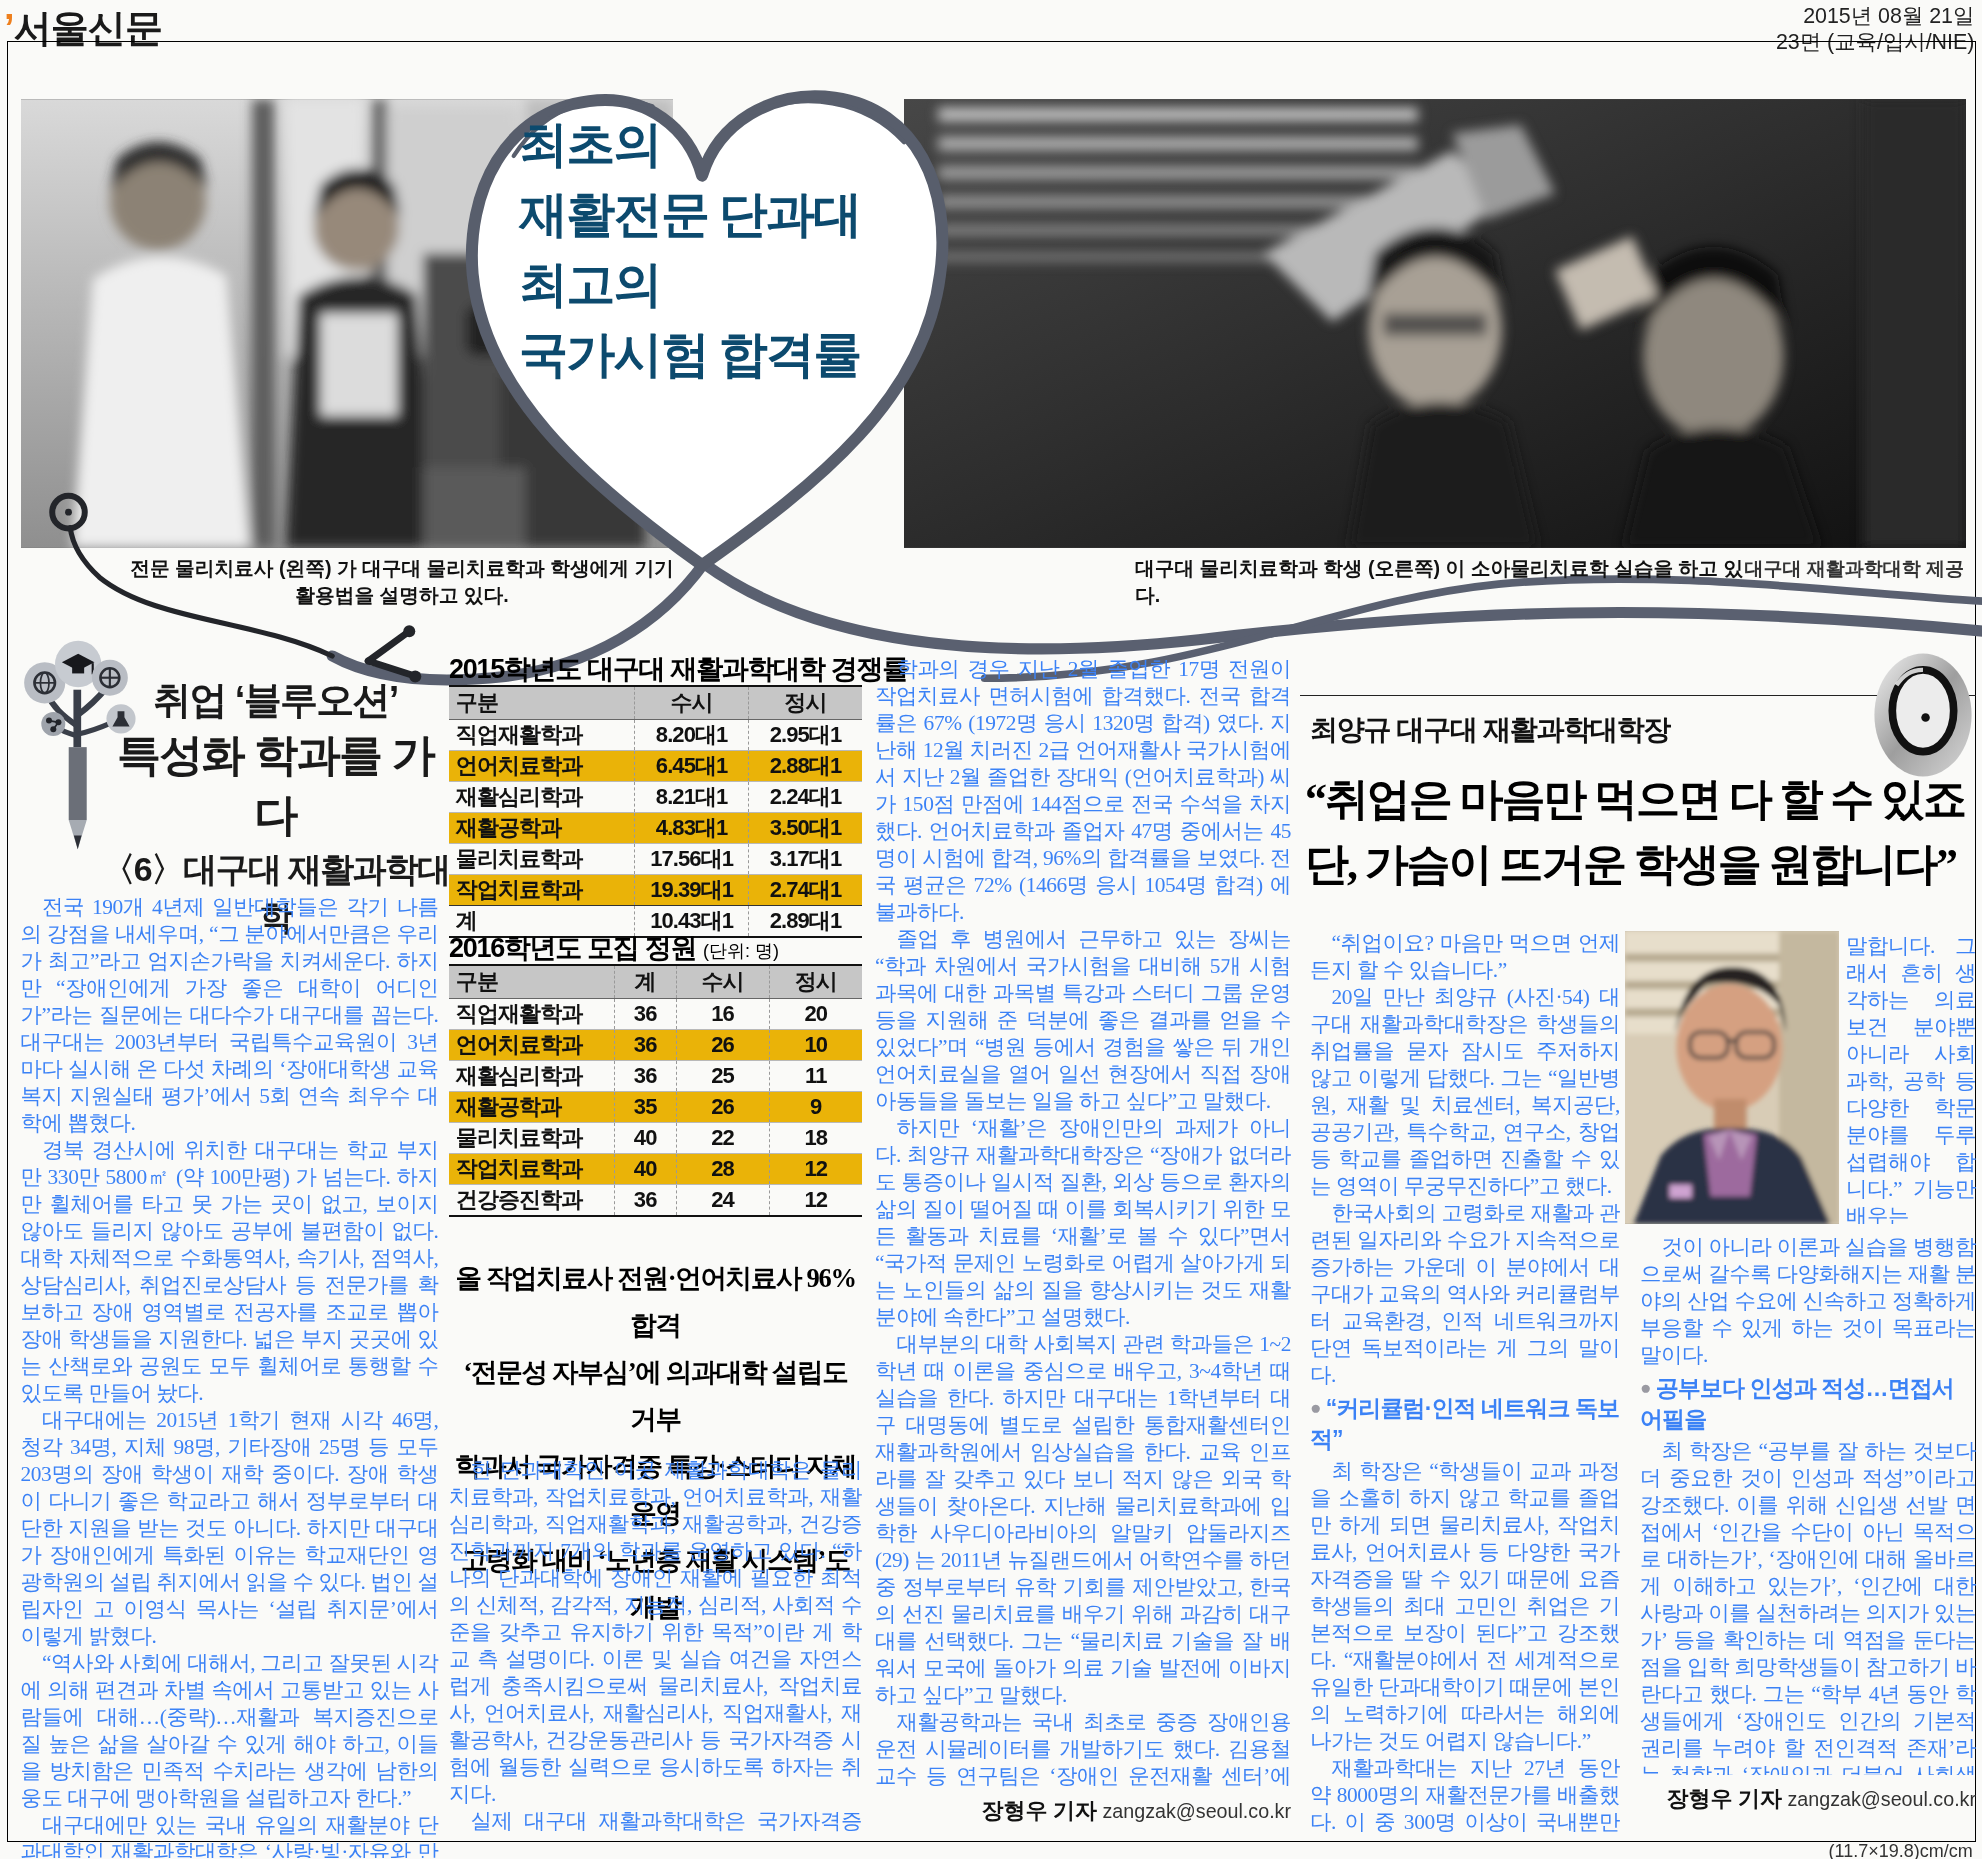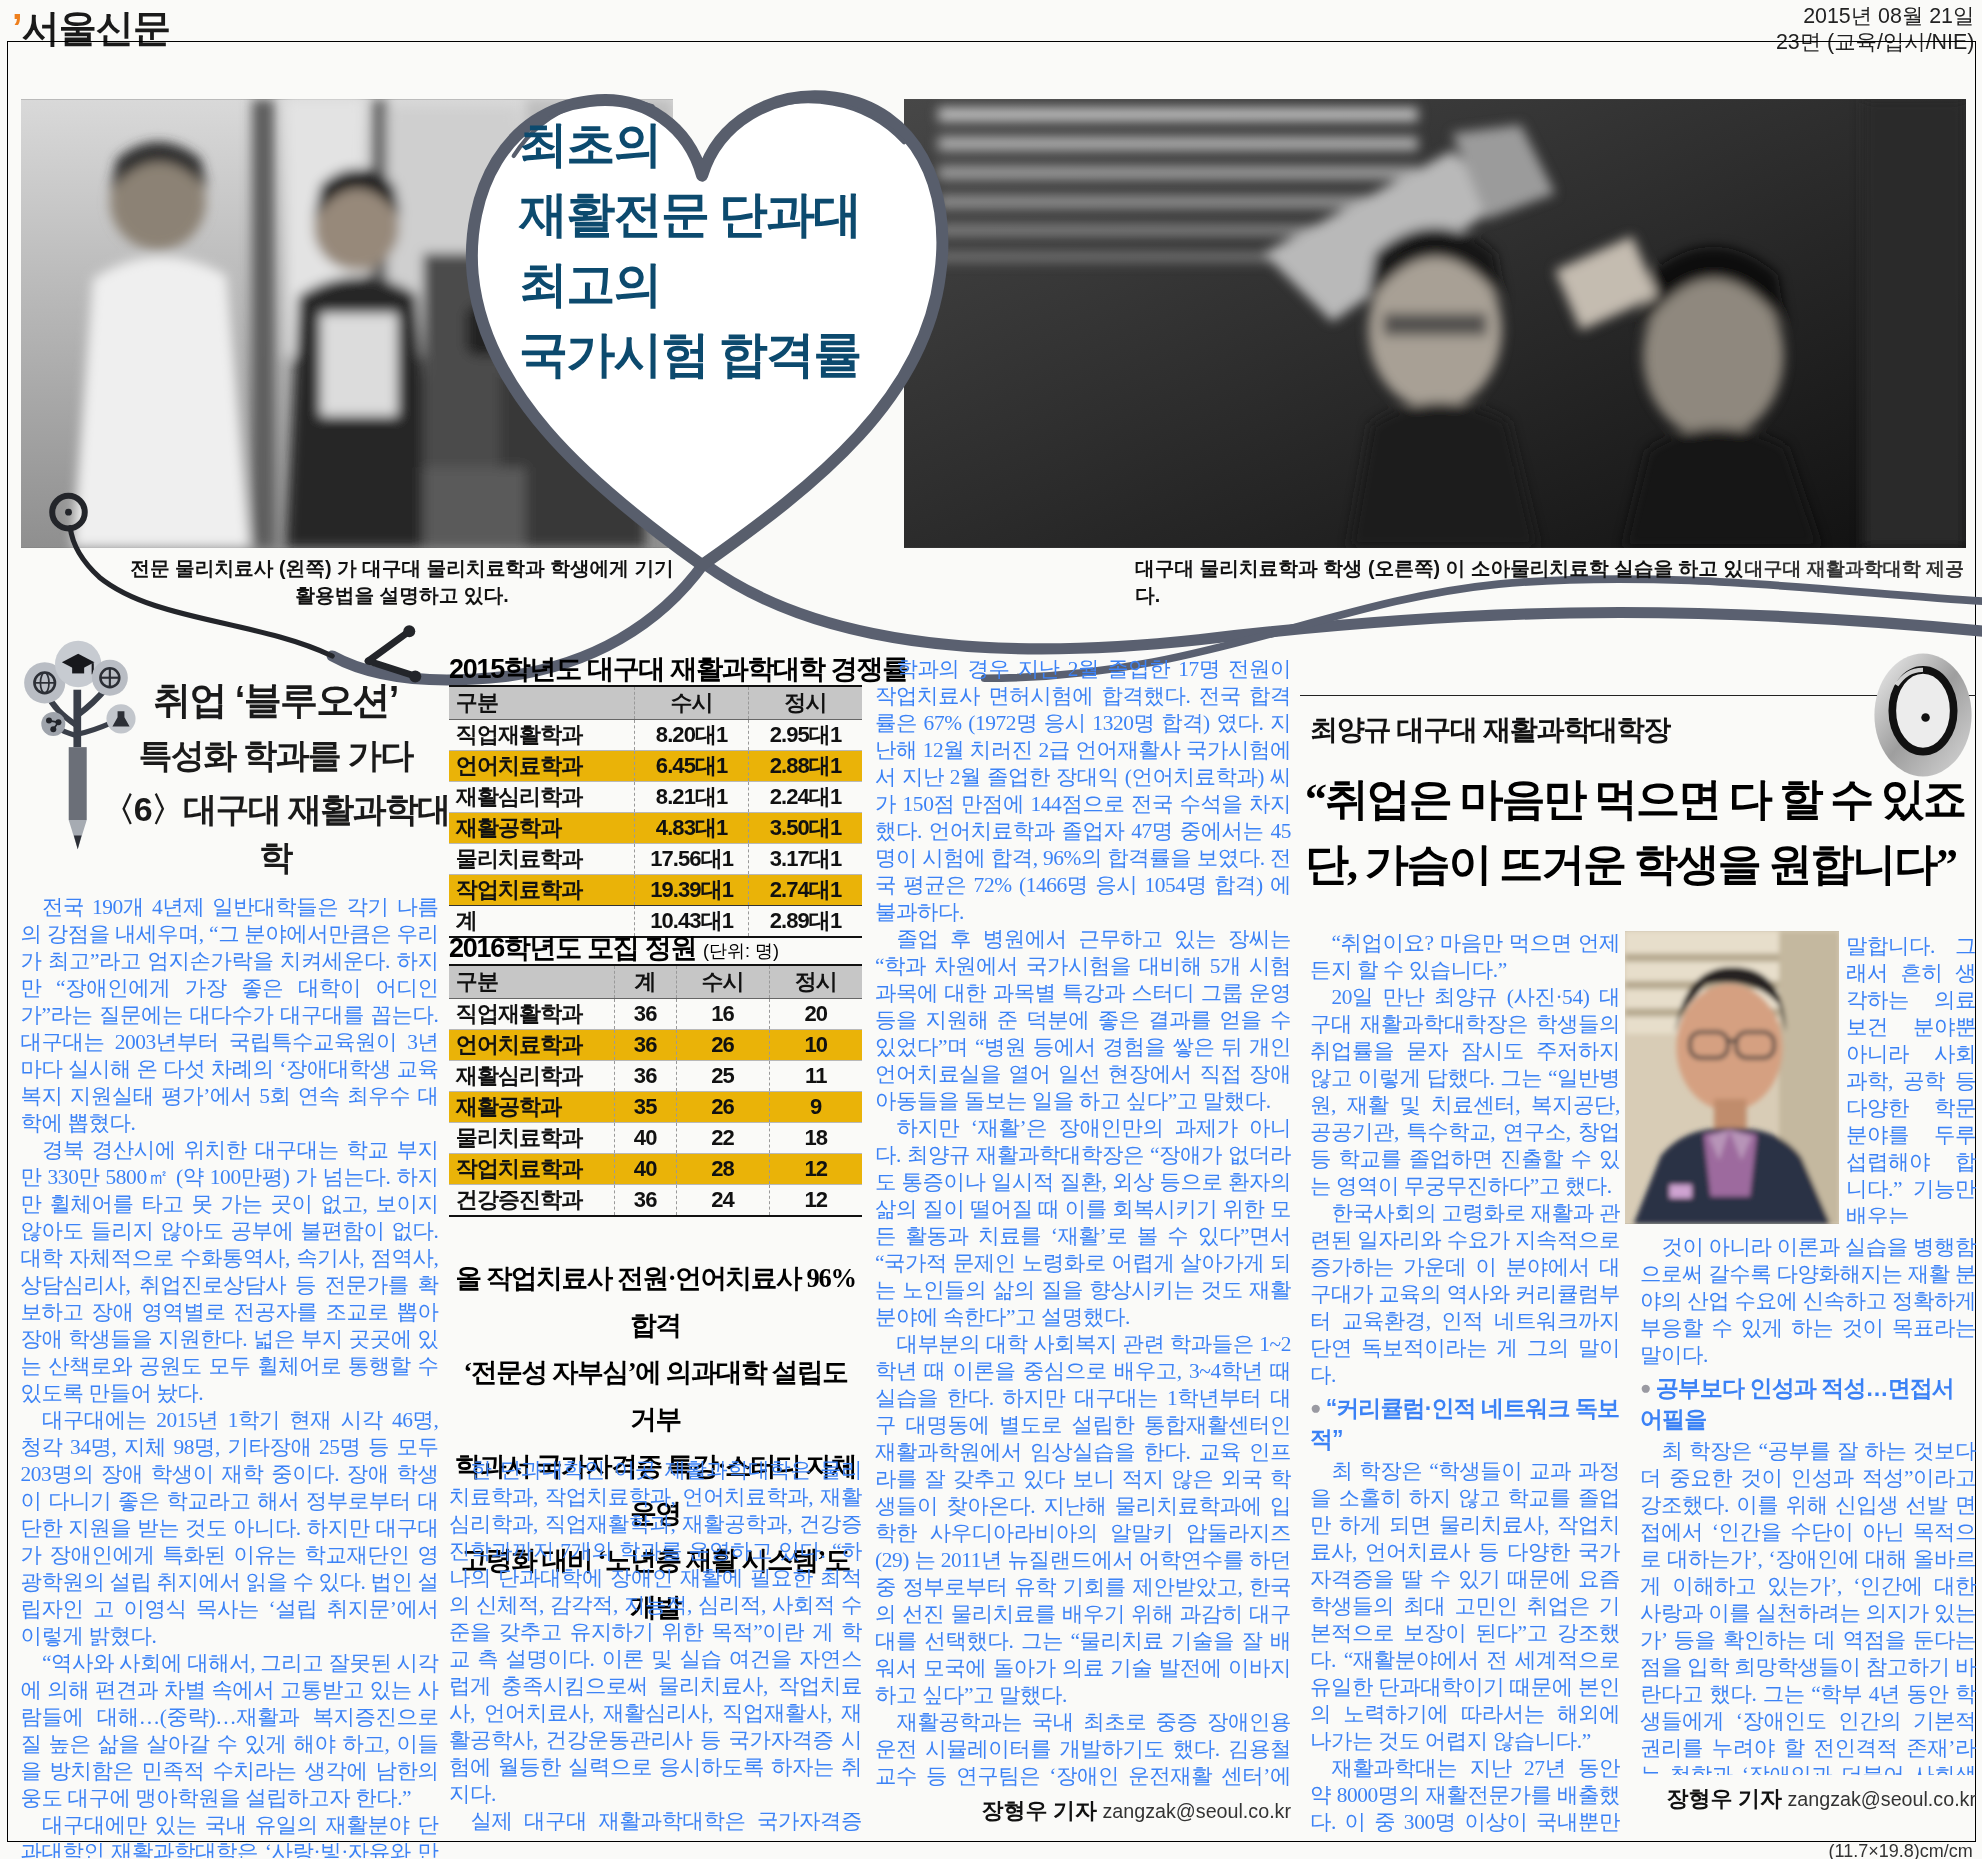--- a/index.html
+++ b/index.html
@@ -1,42 +1,42 @@
 <!DOCTYPE html>
 <html style="font-size:13.7px"><head>
 <meta charset="utf-8">
 <style>
   html,body { margin:0; padding:0; background:#dcdcdc; }
   .page { position:relative; width:1983px; height:1859px; background:#fafaf8;
           font-family:"Liberation Sans",sans-serif; color:#111; overflow:hidden; }
   .abs { position:absolute; }
 
   
-  .logo { left:12px; top:3.4px; font-size:38px; font-weight:bold; letter-spacing:-0.9px; color:#1a1a1a; }
+  .logo { left:4px; top:3.4px; font-size:38px; font-weight:bold; letter-spacing:-0.9px; color:#1a1a1a; }
   .logo .tick { color:#ee7f1d; font-weight:bold; }
   .dateblock { right:8.6px; top:3.4px; text-align:right; font-size:21.4px; line-height:26px; color:#222; }
 
   
   .contentbox { left:6.8px; top:41px; width:1967px; height:1799px; border:1.7px solid #000; background:transparent; }
 
   
   .photo { overflow:hidden; background:#777; }
   .heroSvg { left:0; top:0; width:1983px; height:865px; pointer-events:none; }
 
   .heart-headline { left:519px; top:110px; width:402px;
     font-family:"Liberation Serif",serif; font-weight:bold; font-size:49px;
     line-height:70px; letter-spacing:-1.7px; color:#0c4a6e; }
 
   .cap { font-size:19.7px; font-weight:bold; color:#111; }
   .credit { font-size:19px; font-weight:bold; color:#333; }
 
   
   .seriesbox { left:101px; top:675px; width:349px; text-align:center; font-weight:bold; color:#1a1a1a; }
   .series1 { font-size:38px; line-height:50px; letter-spacing:-1.7px; }
-  .series2 { font-size:34px; line-height:60px; letter-spacing:-1.7px; }
+  .series2 { font-size:44px; line-height:60px; letter-spacing:-1.7px; }
   .series3 { font-size:34px; line-height:48px; letter-spacing:-1.7px; }
 
   
   .col { font-family:"Liberation Serif",serif; font-size:21.4px; line-height:27px;
          text-align:justify; letter-spacing:-0.4px; color:#3b82f6; overflow:hidden; }
   .col p { margin:0; text-indent:1em; }
   .subhead { font-family:"Liberation Sans",sans-serif; font-weight:bold; font-size:23px;
              line-height:31px; text-indent:0; letter-spacing:-0.9px; margin:3.4px 0; text-align:left; }
   .subhead::before { content:"●"; color:#9a9aa2; font-size:19px; margin-right:5.1px; vertical-align:1.7px; }
 

